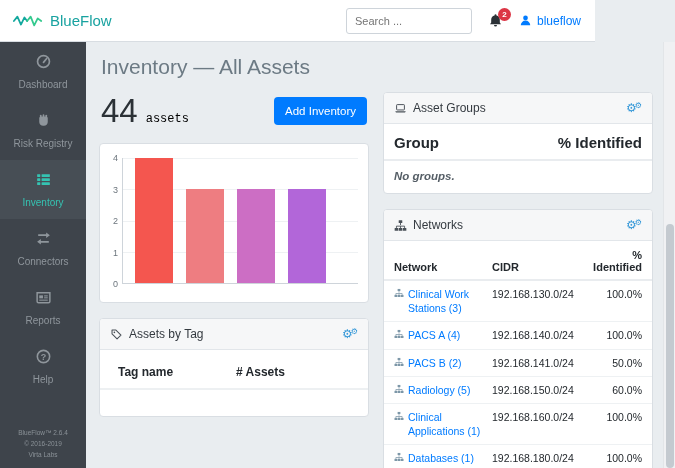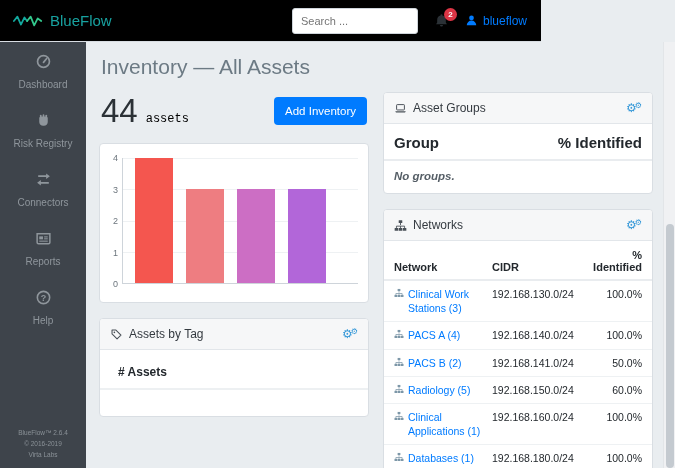--- a/index.html
+++ b/index.html
@@ -1,20 +1,20 @@
 <!DOCTYPE html>
 <html><head>
 <meta charset="utf-8">
 <style>
   * { box-sizing: border-box; margin: 0; padding: 0; }
   html, body { width: 675px; height: 468px; overflow: hidden; }
   body { font-family: "Liberation Sans", "DejaVu Sans", sans-serif; background: #e9edf0; position: relative; }
 
   
-  .topbar { position: absolute; top: 0; left: 0; width: 541px; height: 42px; background: #000000;
+  .topbar { position: absolute; top: 0; left: 0; width: 595px; height: 42px; background: #ffffff;
             border-bottom: 1px solid #d8dde2; display: flex; align-items: center; z-index: 20; }
   .brand { display: flex; align-items: center; gap: 7px; padding-left: 13px; }
   .brand-name { color: #18a2a0; font-size: 15px; font-weight: 500; }
   .topbar-right { margin-left: auto; display: flex; align-items: center; gap: 16px; padding-right: 14px; }
   .search-input { width: 126px; height: 26px; border: 1px solid #ced4da; border-radius: 3px;
                   padding: 0 8px; font-size: 11px; color: #495057; font-family: inherit; }
   .bell-wrap { position: relative; cursor: pointer; }
   .bell-wrap svg { display: block; }
   .badge { position: absolute; top: -5px; right: -8px; background: #dc3545; color: #fff; font-size: 8px;
            min-width: 13px; height: 13px; border-radius: 7px; display: flex; align-items: center;
@@ -142,20 +142,33 @@
     <span>
       <svg viewBox="0 0 16 16" fill="currentColor">
         <path d="M4 6c0-1 .7-1.7 1.6-1.7h4.8C11.3 4.3 12 5 12 6v3.5c0 2-1.6 3.5-3.6 3.5h-.8C5.6 13 4 11.5 4 9.5z"></path>
         <rect x="4.6" y="2.5" width="1.6" height="2.6" rx="0.8"></rect>
         <rect x="7.2" y="2" width="1.6" height="3.1" rx="0.8"></rect>
         <rect x="9.8" y="2.5" width="1.6" height="2.6" rx="0.8"></rect>
       </svg>
     </span>
     <span>Risk Registry</span>
   </div>
+  <div class="side-item active">
+    <span>
+      <svg viewBox="0 0 16 16" fill="currentColor">
+        <rect x="2" y="3" width="3" height="2.6" rx="0.4"></rect>
+          <rect x="6.2" y="3" width="7.8" height="2.6" rx="0.4"></rect>
+        <rect x="2" y="6.8" width="3" height="2.6" rx="0.4"></rect>
+          <rect x="6.2" y="6.8" width="7.8" height="2.6" rx="0.4"></rect>
+        <rect x="2" y="10.6" width="3" height="2.6" rx="0.4"></rect>
+          <rect x="6.2" y="10.6" width="7.8" height="2.6" rx="0.4"></rect>
+      </svg>
+    </span>
+    <span>Inventory</span>
+  </div>
   <div class="side-item">
     <span>
       <svg viewBox="0 0 16 16" fill="currentColor">
         <path d="M10.5 2.3 14 4.9l-3.5 2.6V5.7H3V4.1h7.5z"></path>
         <path d="M5.5 8.5 2 11.1l3.5 2.6v-1.8H13v-1.6H5.5z"></path>
       </svg>
     </span>
     <span>Connectors</span>
   </div>
   <div class="side-item">
@@ -228,20 +241,21 @@
           <span class="hdr-icon">
             <svg viewBox="0 0 16 16" width="13" height="13">
               <path d="M2.5 2.5h4.8l6.2 6.2-4.8 4.8-6.2-6.2z" fill="none" stroke="currentColor" stroke-width="1.3" stroke-linejoin="round"></path>
               <circle cx="5.4" cy="5.4" r="1" fill="currentColor"></circle>
             </svg>
           </span>
           <span>Assets by Tag</span>
           <span class="gears"><span>⚙</span><span class="gear-sm">⚙</span></span>
         </div>
         <div class="tags-head">
+          <span class="tags-c1">Tag name</span>
           <span># Assets</span>
         </div>
         <div class="tags-empty"></div>
       </div>
     </div>
 
     <div class="col">
 
       <div class="card">
         <div class="card-header">

